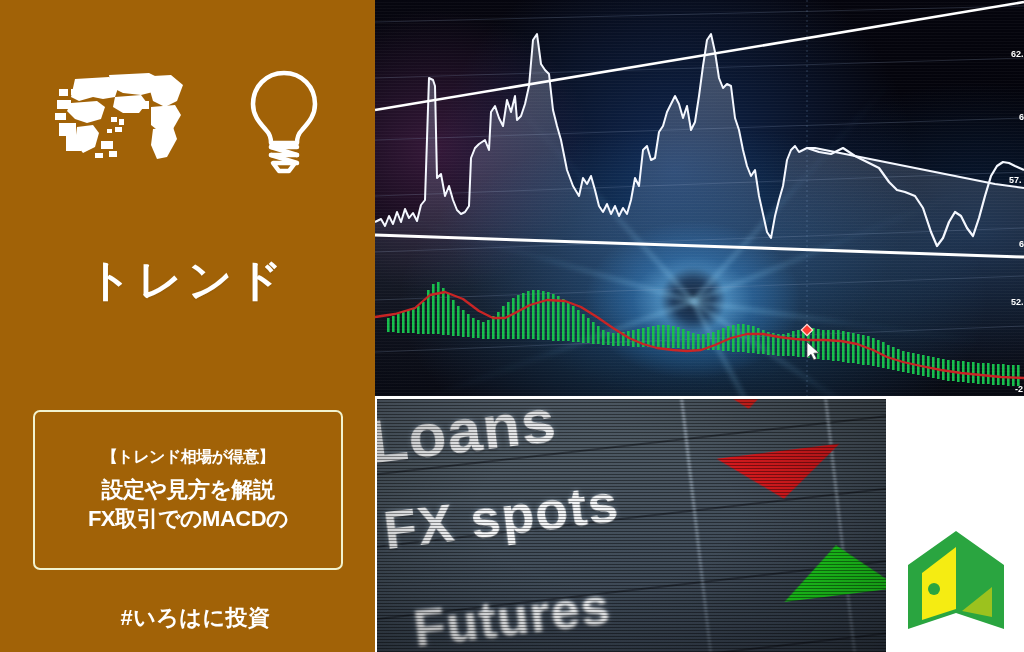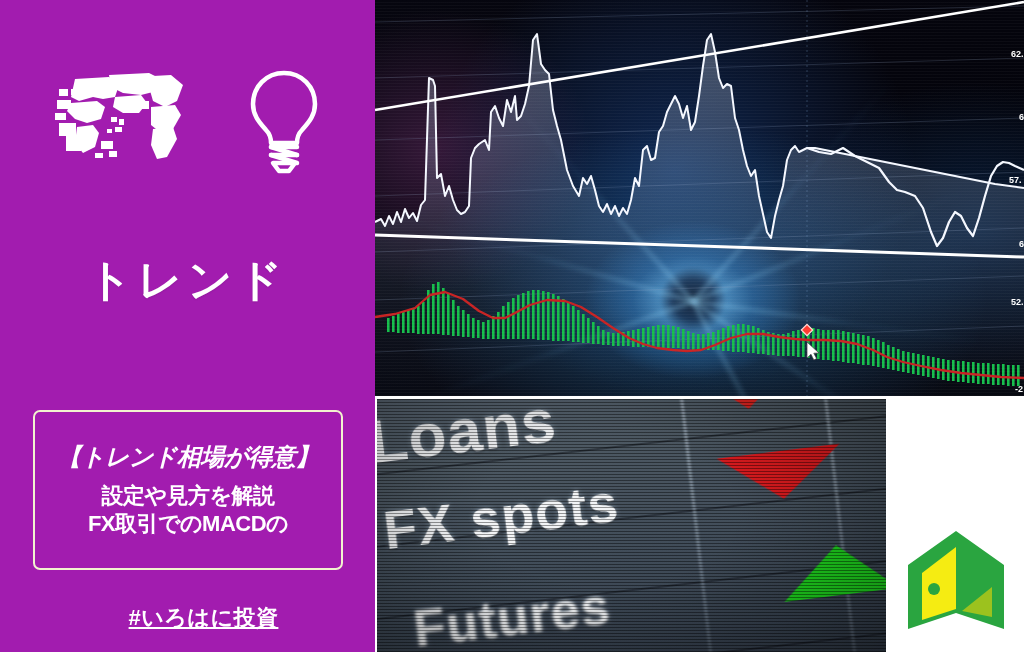--- a/index.html
+++ b/index.html
@@ -10,21 +10,21 @@
   #canvas{
     position:relative;
     width:1024px;height:652px;
     overflow:hidden;
     background:#ffffff;
   }
 
   
   #left-panel{
     position:absolute;left:0;top:0;width:375px;height:652px;
-    background:#a21caf;
+    background:#a16207;
     overflow:hidden;
   }
   #icon-row{
     position:absolute;top:62px;left:0;width:375px;height:120px;
     display:flex;align-items:center;justify-content:center;gap:58px;
   }
   #world-map-icon{width:135px;height:110px;display:block;}
   #lightbulb-icon{width:76px;height:110px;display:block;}
 
   #panel-title{
@@ -46,28 +46,28 @@
     display:flex;flex-direction:column;align-items:center;justify-content:center;
     padding:6px 8px;
   }
   .headline-line{
     color:#ffffff;
     font-weight:bold;
     text-align:center;
     line-height:1.30;
     white-space:nowrap;
   }
-  #headline-1{font-size:24px;margin-bottom:9px;letter-spacing:-0.5px;font-style:italic;}
+  #headline-1{font-size:16px;margin-bottom:9px;letter-spacing:-0.5px;}
   #headline-2{font-size:22px;letter-spacing:-0.5px;}
   #headline-3{font-size:22px;letter-spacing:-0.5px;}
 
   #hashtag{
-    position:absolute;left:16px;top:603px;width:375px;
+    position:absolute;left:8px;top:603px;width:375px;
     text-align:center;
-    color:#ffffff;font-size:22px;font-weight:bold;letter-spacing:0.5px;text-decoration:underline;
+    color:#ffffff;font-size:22px;font-weight:bold;letter-spacing:0.5px;
   }
 
   
   #chart-photo{
     position:absolute;left:375px;top:0;width:649px;height:396px;
     overflow:hidden;
     background:#000206;
   }
   #chart-photo .bg-gradients{
     position:absolute;inset:0;

